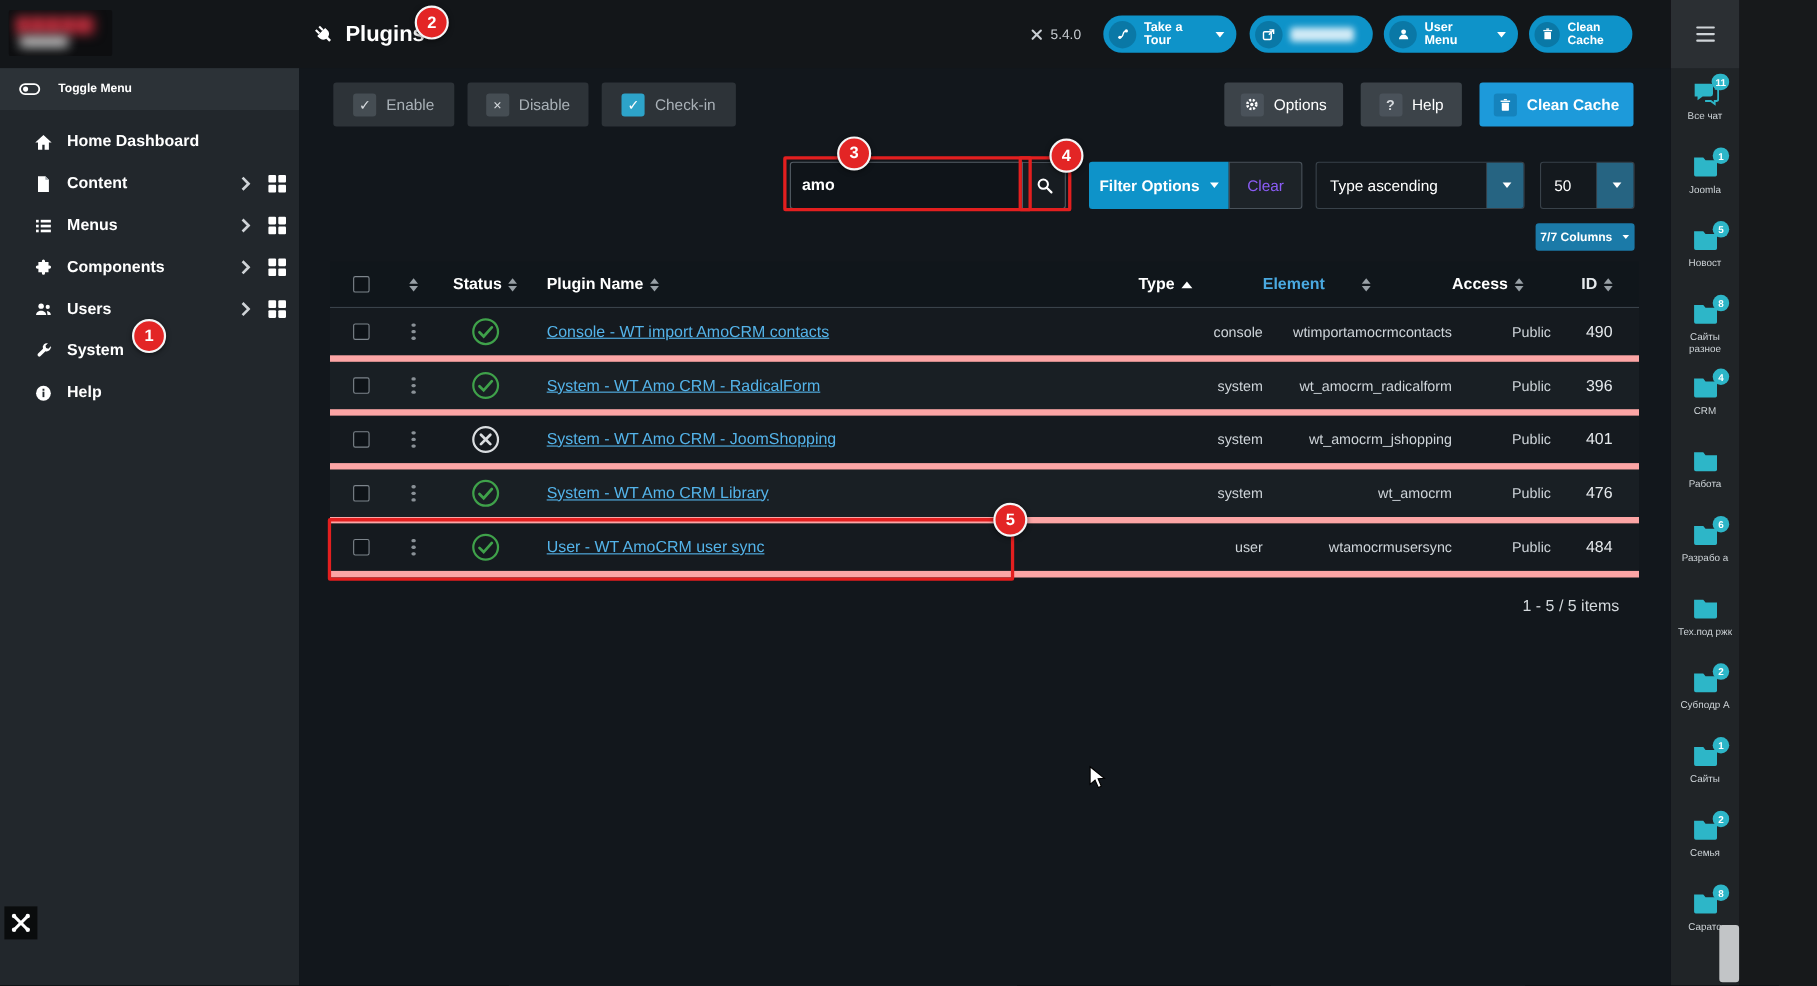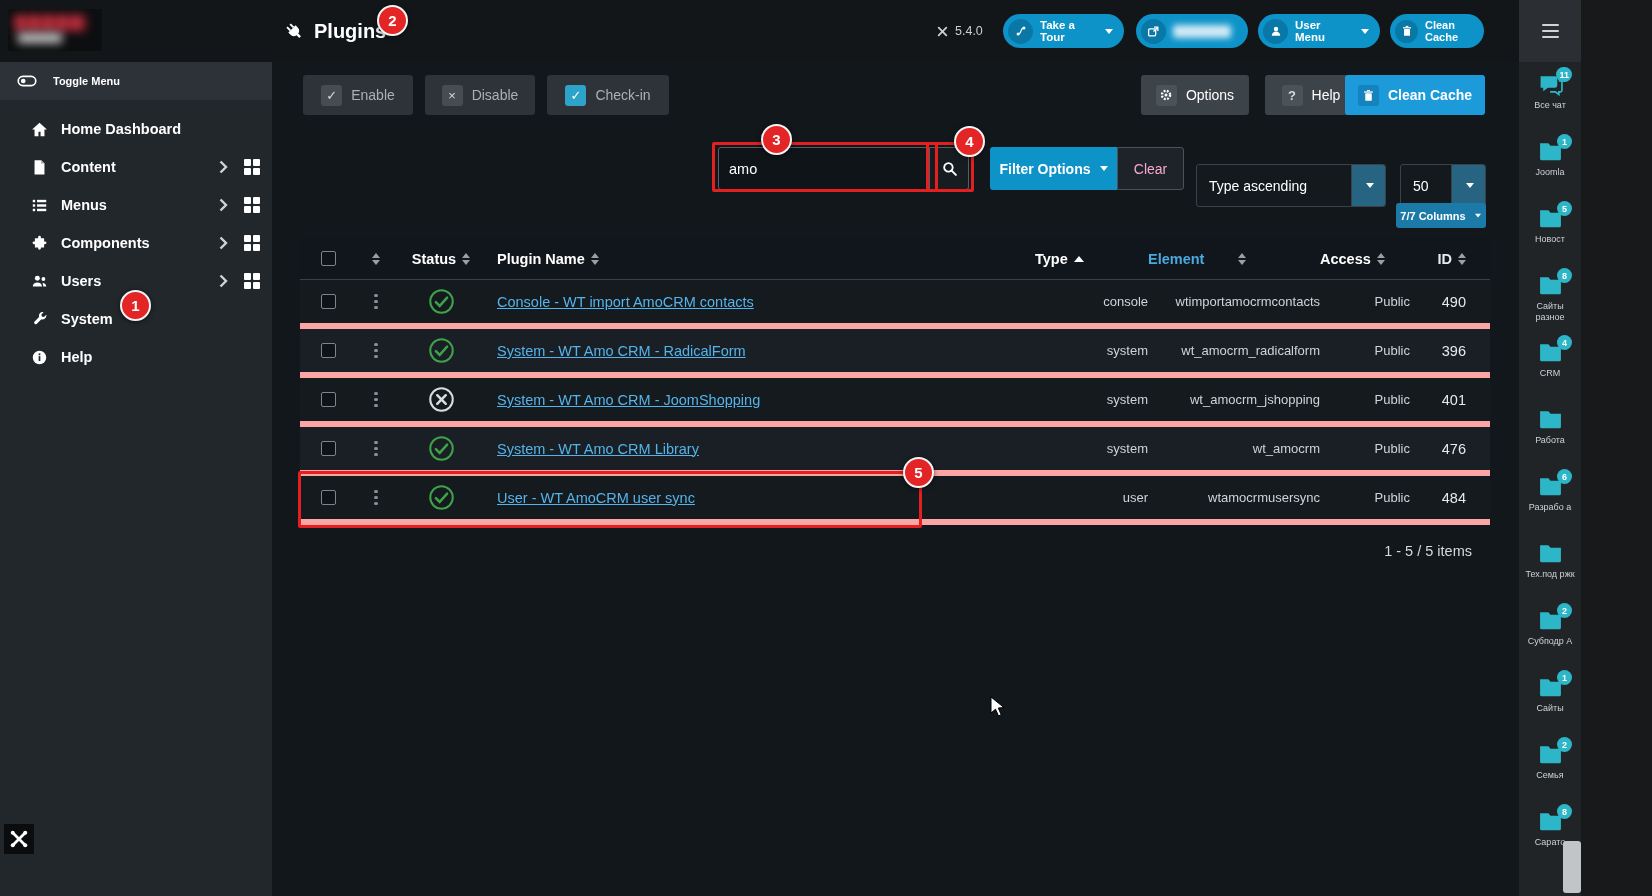--- a/index.html
+++ b/index.html
@@ -29,31 +29,31 @@
   .nav-item { position:relative; height:38px; display:flex; align-items:center; gap:13px; padding:0 31px; color:#fff; font-size:14.5px; font-weight:700; }
   .nav-item svg.mi { width:17px; height:17px; flex:none; }
   .nav-chevron { position:absolute; right:44px; top:12px; }
   .grid-ic { position:absolute; right:12px; top:11px; width:16px; height:16px; display:grid; grid-template-columns:7px 7px; grid-template-rows:7px 7px; gap:2px; }
   .grid-ic i { background:#fff; border-radius:1px; }
 
   
   .main { position:absolute; left:272px; top:62px; width:1247px; height:834px; background:#12171c; }
   .tbtn { position:absolute; height:40px; border-radius:3px; display:flex; align-items:center; justify-content:center; gap:9px; font-size:14px; }
   .tbtn.dark { background:#2d3338; color:#a9b1b7; }
-  .tbtn.dark2 { background:#3c4349; color:#fff;margin-left:28px; }
+  .tbtn.dark2 { background:#3c4349; color:#fff; }
   .tbtn.teal { background:#1d9ada; color:#fff; font-weight:700; }
   .ibox { width:21px; height:21px; border-radius:3px; background:#454d53; display:flex; align-items:center; justify-content:center; color:#d6dade; font-size:13px; flex:none; }
   .ibox.tealbx { background:#2da3c9; color:#fff; }
   .ibox.bluebx { background:#1583bd; color:#fff; }
 
-  .search-input { position:absolute; left:446px; top:85px; width:212px; height:43px; background:#0f1419; border:1px solid #555e66; border-radius:3px 0 0 3px; color:#fff; font-size:14.5px; font-weight:400; padding:0 10px; font-family:"Liberation Sans", sans-serif; outline:none; }
+  .search-input { position:absolute; left:446px; top:85px; width:212px; height:43px; background:#0f1419; border:1px solid #555e66; border-radius:3px 0 0 3px; color:#fff; font-size:14.5px; font-weight:700; padding:0 10px; font-family:"Liberation Sans", sans-serif; outline:none; }
   .search-btn { position:absolute; left:658px; top:85px; width:39px; height:43px; background:#171c21; border:1px solid #555e66; border-left:none; border-radius:0 3px 3px 0; display:flex; align-items:center; justify-content:center; }
   .filter-btn { position:absolute; left:718px; top:85px; width:127px; height:43px; background:#0e93c9; border-radius:3px 0 0 3px; color:#fff; font-size:14px; font-weight:700; display:flex; align-items:center; justify-content:center; gap:6px; }
-  .clear-btn { position:absolute; left:845px; top:85px; width:67px; height:43px; background:#1d2328; border:1px solid #49525a; border-radius:0 3px 3px 0; color:#f9a8d4; font-size:14px; display:flex; align-items:center; justify-content:center; }
-  .sel { position:absolute; top:102px; height:43px; background:#14191e; border:1px solid #39424a; border-radius:3px; display:flex; align-items:stretch; color:#fff; font-size:14px; }
+  .clear-btn { position:absolute; left:845px; top:85px; width:67px; height:43px; background:#1d2328; border:1px solid #49525a; border-radius:0 3px 3px 0; color:#8b5cf6; font-size:14px; display:flex; align-items:center; justify-content:center; }
+  .sel { position:absolute; top:85px; height:43px; background:#14191e; border:1px solid #39424a; border-radius:3px; display:flex; align-items:stretch; color:#fff; font-size:14px; }
   .sel .sel-text { display:flex; align-items:center; padding:0 12px; flex:1; }
   .sel .sel-chev { width:34px; background:#266482; border-left:1px solid #39424a; display:flex; align-items:center; justify-content:center; border-radius:0 2px 2px 0; }
   .columns-btn { position:absolute; left:1124px; top:141px; width:90px; height:25px; background:#1b7aa8; border-radius:3px; color:#fff; font-size:11px; font-weight:700; display:flex; align-items:center; justify-content:center; gap:5px; }
   .columns-btn .caret { transform:scale(.75); }
 
   
   .tbl { position:absolute; left:28px; top:176px; width:1190px; }
   .tgrid { display:grid; grid-template-columns:56px 40px 90px 544px 118px 172px 90px 80px; align-items:center; }
   .thead { height:42px; background:#10161b; border-bottom:1px solid #39424a; font-size:14.5px; font-weight:700; color:#fff; }
   .trow { height:49px; border-bottom:6px solid #fca5a5; font-size:13px; color:#ced4d9;text-align:right; }

